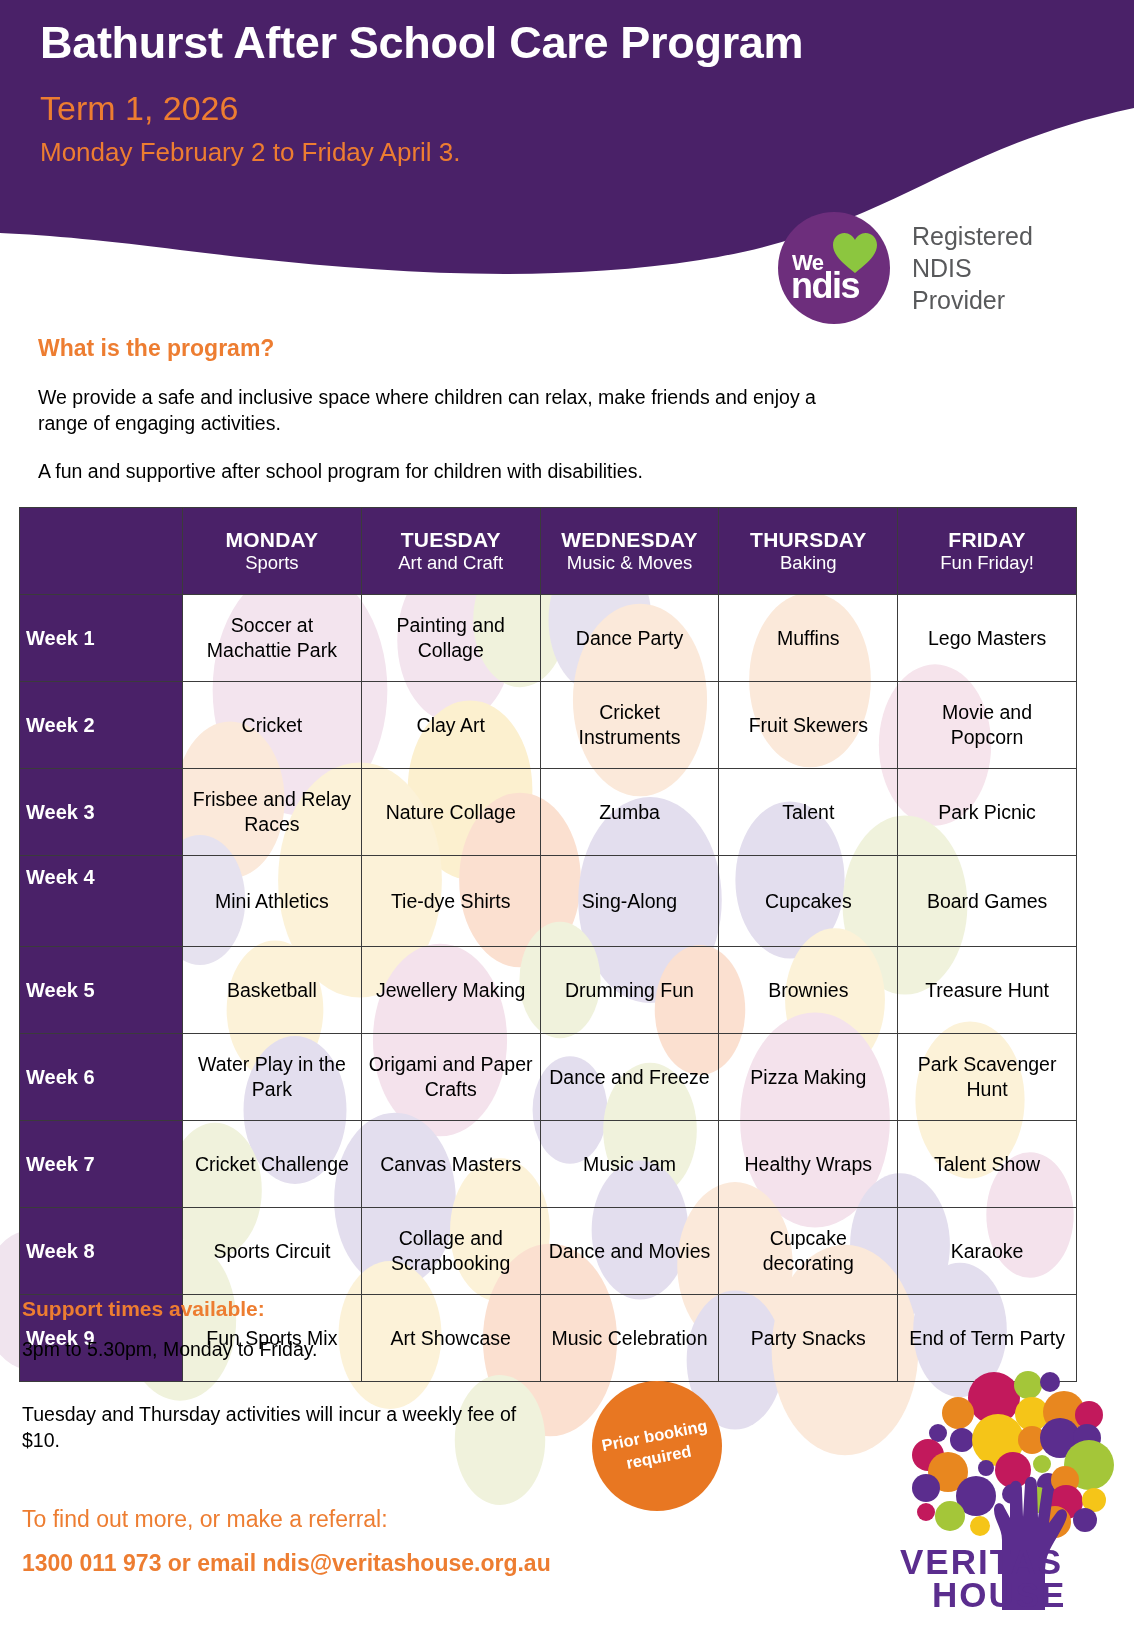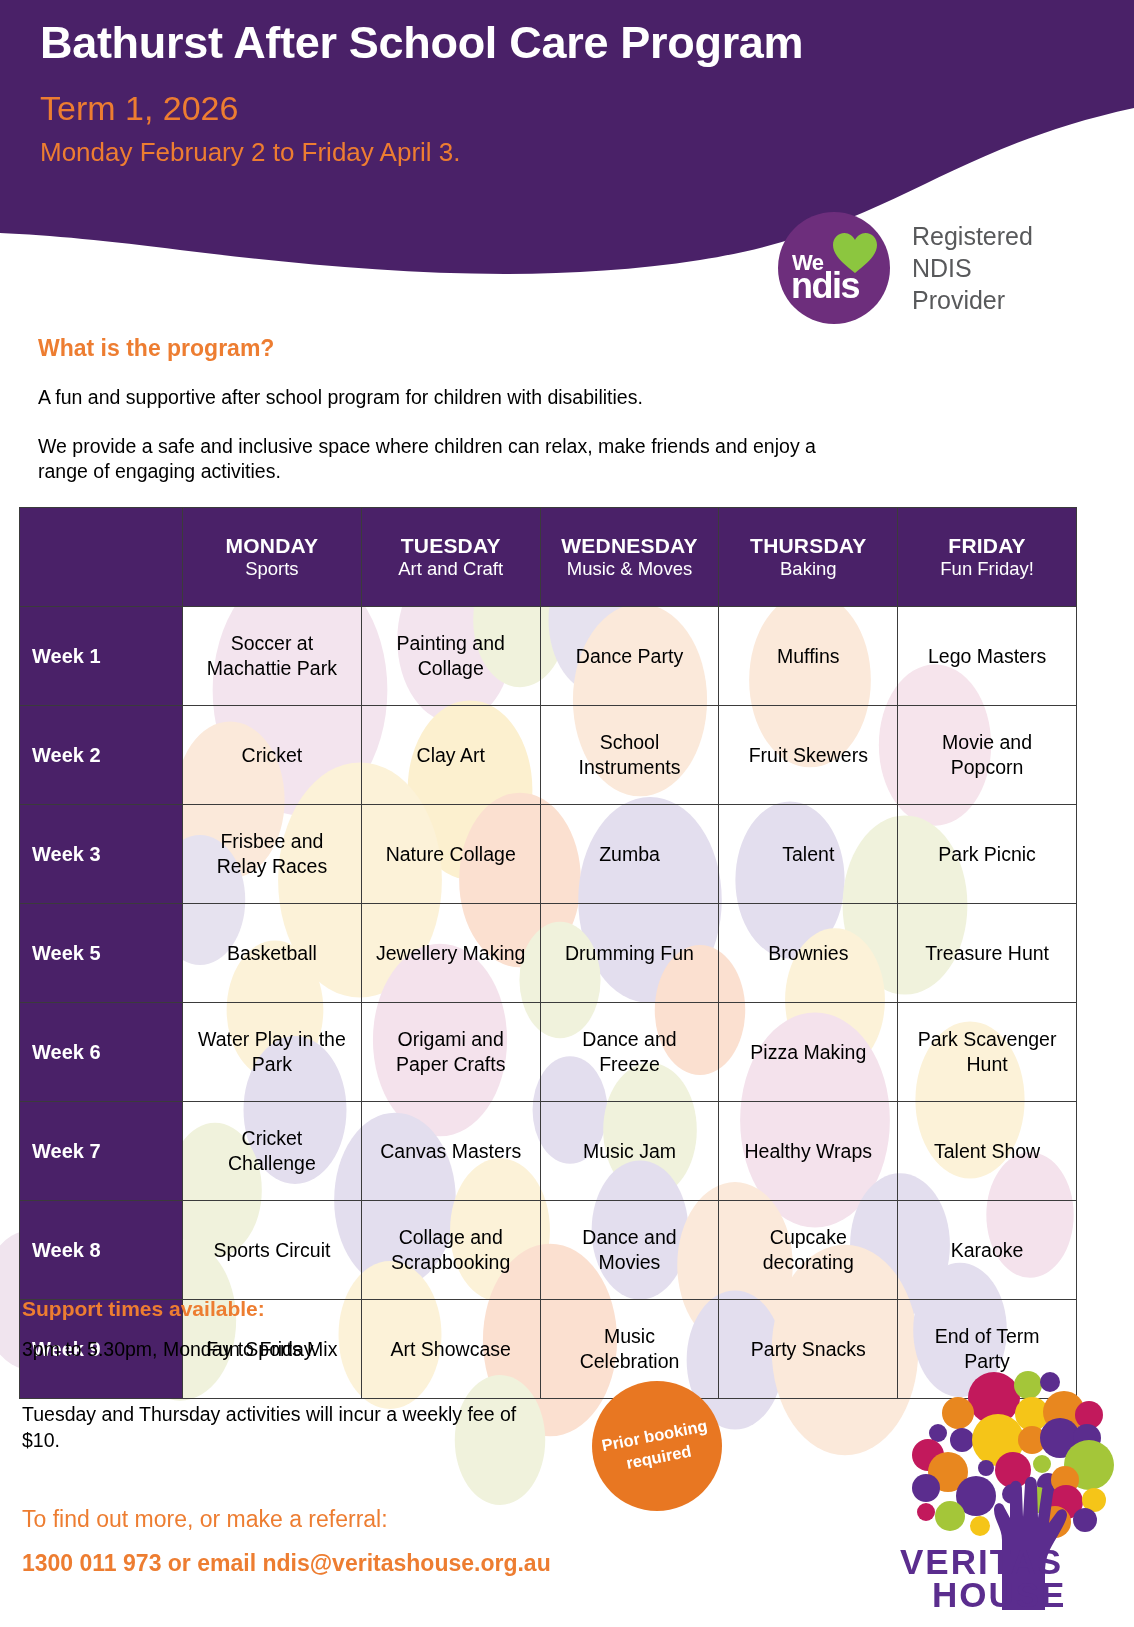--- a/index.html
+++ b/index.html
@@ -149,21 +149,21 @@
     width: 1057px;
     z-index: 3;
   }
   table.schedule {
     border-collapse: collapse;
     width: 1057px;
     table-layout: fixed;
   }
   table.schedule td, table.schedule th {
     border: 1.6px solid #3b3b3b;
-    padding: 12px;
+    padding: 6px;
     vertical-align: middle;
   }
   col.c-week  { width: 163px; }
   col.c-day   { width: 178.8px; }
 
   th.corner {
     background: #4A2168;
     height: 74px;
   }
   th.dayhead {
@@ -351,22 +351,22 @@
   </div>
   <div class="ndis-caption">
     <div>Registered</div>
     <div>NDIS</div>
     <div>Provider</div>
   </div>
 </div>
 
 <div class="intro">
   <h2>What is the program?</h2>
+  <p>We provide a safe and inclusive space where children can relax, make friends and enjoy a range of engaging activities.</p>
   <p>A fun and supportive after school program for children with disabilities.</p>
-  <p>We provide a safe and inclusive space where children can relax, make friends and enjoy a range of engaging activities.</p>
 </div>
 
 <div class="table-wrap">
   <table class="schedule">
     <colgroup>
       <col class="c-week">
         <col class="c-day">
         <col class="c-day">
         <col class="c-day">
         <col class="c-day">
@@ -403,31 +403,39 @@
           <td class="actcell">Soccer at Machattie Park</td>
           <td class="actcell">Painting and Collage</td>
           <td class="actcell">Dance Party</td>
           <td class="actcell">Muffins</td>
           <td class="actcell">Lego Masters</td>
         </tr>
         <tr>
           <td class="weekcell mid">Week 2</td>
           <td class="actcell">Cricket</td>
           <td class="actcell">Clay Art</td>
-          <td class="actcell">School Instruments</td>
+          <td class="actcell">Cricket Instruments</td>
           <td class="actcell">Fruit Skewers</td>
           <td class="actcell">Movie and Popcorn</td>
         </tr>
         <tr>
           <td class="weekcell mid">Week 3</td>
           <td class="actcell">Frisbee and Relay Races</td>
           <td class="actcell">Nature Collage</td>
           <td class="actcell">Zumba</td>
           <td class="actcell">Talent</td>
           <td class="actcell">Park Picnic</td>
+        </tr>
+        <tr>
+          <td class="weekcell top">Week 4</td>
+          <td class="actcell">Mini Athletics</td>
+          <td class="actcell">Tie-dye Shirts</td>
+          <td class="actcell">Sing-Along</td>
+          <td class="actcell">Cupcakes</td>
+          <td class="actcell">Board Games</td>
         </tr>
         <tr>
           <td class="weekcell mid">Week 5</td>
           <td class="actcell">Basketball</td>
           <td class="actcell">Jewellery Making</td>
           <td class="actcell">Drumming Fun</td>
           <td class="actcell">Brownies</td>
           <td class="actcell">Treasure Hunt</td>
         </tr>
         <tr>

